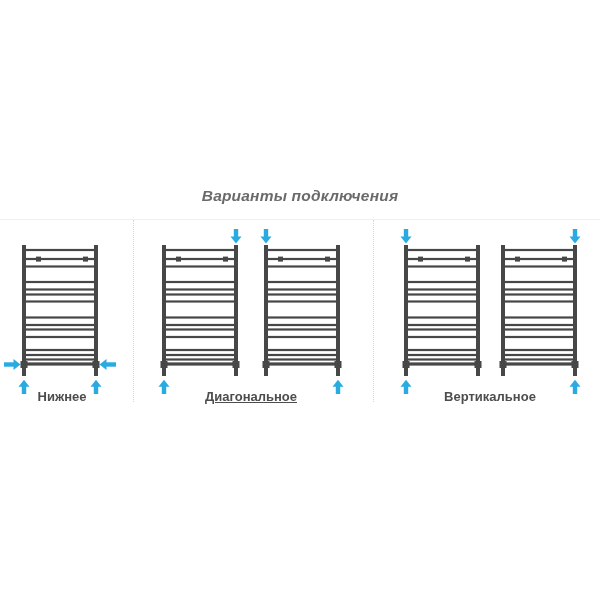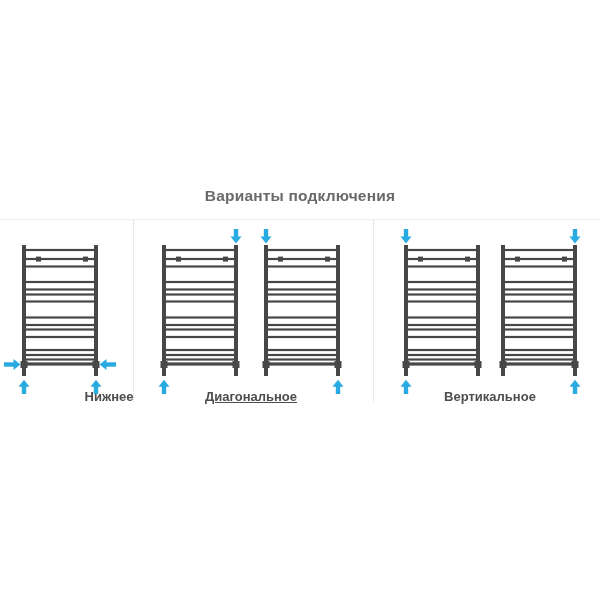--- a/index.html
+++ b/index.html
@@ -1,37 +1,37 @@
 <!DOCTYPE html>
 <html><head>
 <meta charset="utf-8">
 <style>
   html,body{margin:0;padding:0;background:#fff;}
   body{width:600px;height:600px;overflow:hidden;font-family:"Liberation Sans",sans-serif;}
   #diagram-canvas{position:relative;width:600px;height:600px;background:#fff;}
   .page-title{
     position:absolute;left:0;right:0;top:187px;
     text-align:center;font-size:15.5px;font-weight:600;
-    color:#6a6a6a;letter-spacing:.2px;
+    color:#6a6a6a;letter-spacing:.2px;font-style:italic;
   }
   .top-separator{
     position:absolute;left:0;top:219px;width:600px;height:1px;
     background:#efefef;
   }
   .section-divider{
     position:absolute;top:220px;height:182px;width:0;
     border-left:1px dotted #d3d7da;
   }
   .divider-1{left:133px;}
   .divider-2{left:373px;}
   .variant-label{
     position:absolute;top:389px;transform:translateX(-50%);
     font-size:13px;font-weight:600;color:#4d4d4d;white-space:nowrap;
   }
-  .label-0{left:62px;margin-left:47px;}
+  .label-0{left:62px;}
   .label-1{left:251px;text-decoration:underline;}
   .label-2{left:490px;text-align:right;}
   svg{display:block;}
 </style>
 </head>
 <body>
 
 <div id="diagram-canvas">
   <div class="page-title">Варианты подключения</div>
   <div class="top-separator"></div>

